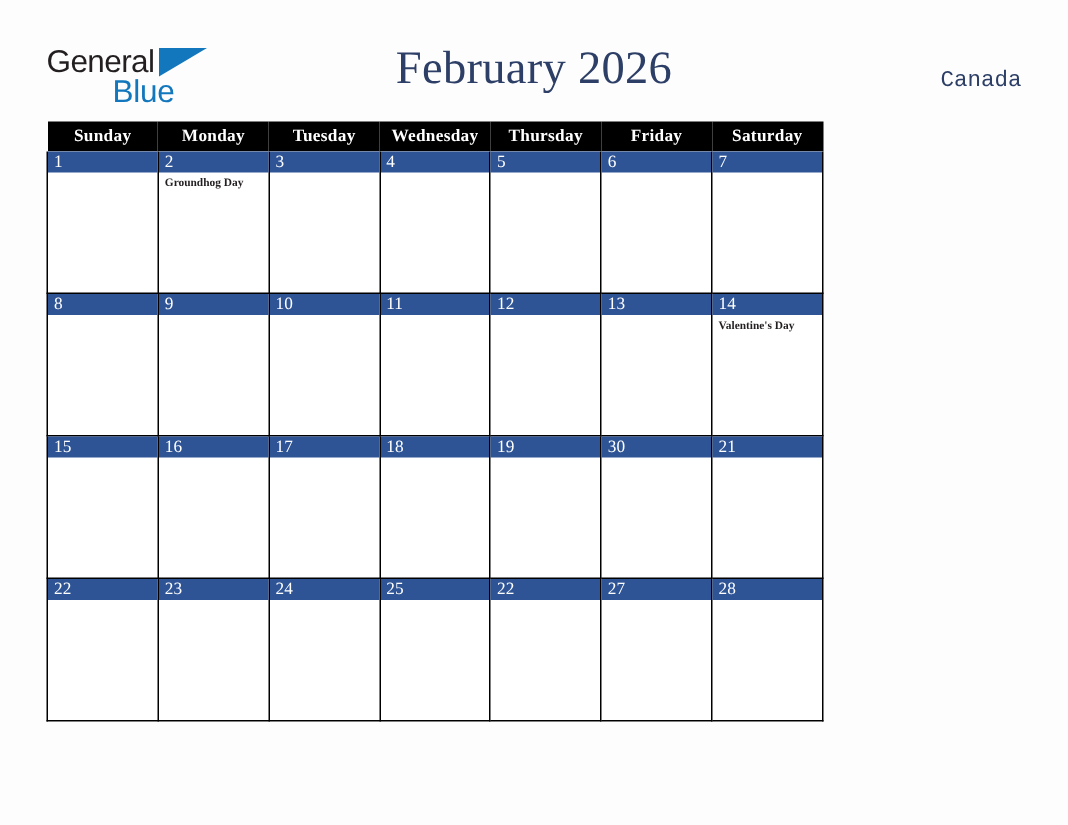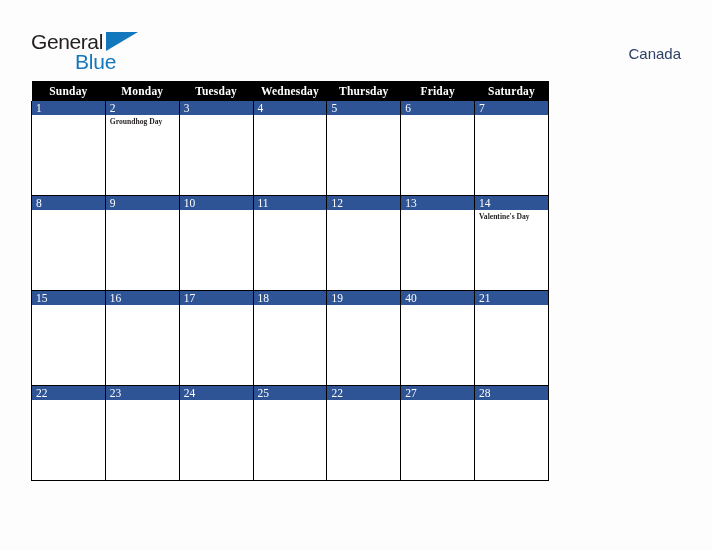--- a/index.html
+++ b/index.html
@@ -73,21 +73,21 @@
     font-size: 31px;
     color: #2d3f66;
     letter-spacing: 0.2px;
   }
 
   
   #country-label {
     position: absolute;
     right: 31px;
     top: 45px;
-    font-family: Liberation Sans, sans-serif;
+    font-family: Liberation Mono, monospace;
     font-size: 15px;
     color: #2d3f66;
   }
 
   
   #calendar-table {
     position: absolute;
     left: 31px;
     top: 81px;
     width: 518px;
@@ -145,20 +145,21 @@
 <body>
 
 <div id="header-area">
 
   <div id="brand-logo">
     <span id="logo-general">General</span>
     <span id="logo-pennant"></span>
     <span id="logo-blue">Blue</span>
   </div>
 
+  <div id="calendar-title">February 2026</div>
 
   <div id="country-label">Canada</div>
 
 </div>
 
 <table id="calendar-table">
   <thead>
     <tr>
       <th>Sunday</th>
       <th>Monday</th>
@@ -267,21 +268,21 @@
             <div class="date-band">18</div>
           </div>
         </td>
         <td>
           <div class="daycell-inner">
             <div class="date-band">19</div>
           </div>
         </td>
         <td>
           <div class="daycell-inner">
-            <div class="date-band">40</div>
+            <div class="date-band">30</div>
           </div>
         </td>
         <td>
           <div class="daycell-inner">
             <div class="date-band">21</div>
           </div>
         </td>
       </tr>
       <tr>
         <td>

